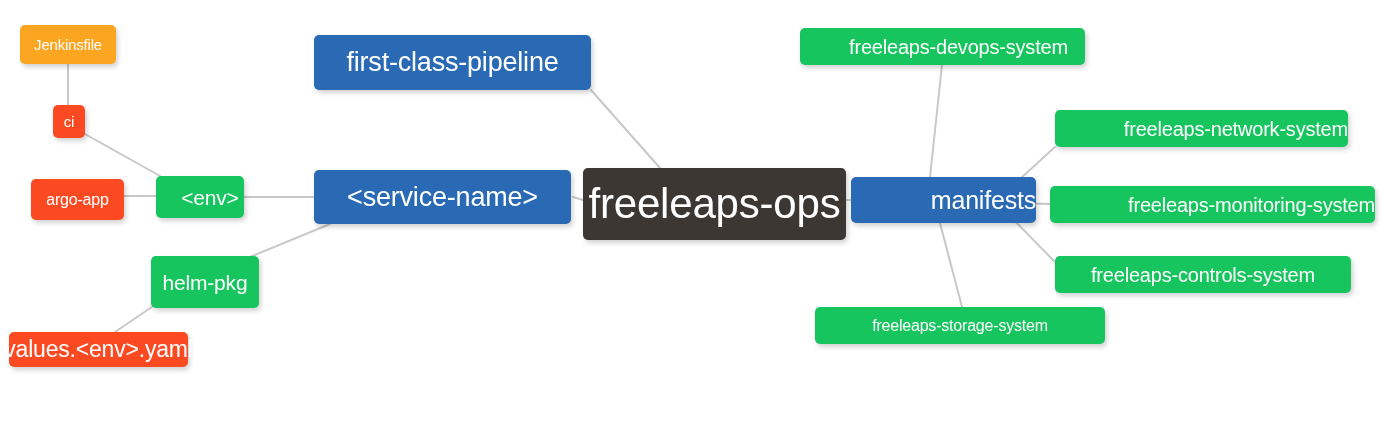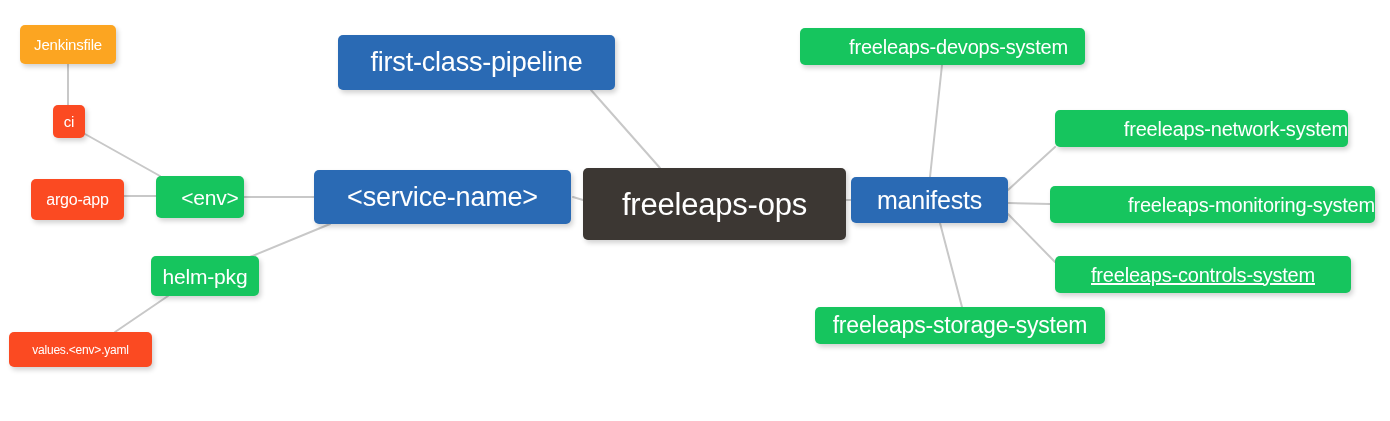--- a/index.html
+++ b/index.html
@@ -58,59 +58,59 @@
       <line x1="245" y1="259" x2="330" y2="224" stroke="#c8c8c8" stroke-width="2" stroke-linecap="round"></line>
       <line x1="115" y1="332" x2="168" y2="296" stroke="#c8c8c8" stroke-width="2" stroke-linecap="round"></line>
       <line x1="846" y1="200" x2="851" y2="200" stroke="#c8c8c8" stroke-width="2" stroke-linecap="round"></line>
       <line x1="930" y1="177" x2="942" y2="65" stroke="#c8c8c8" stroke-width="2" stroke-linecap="round"></line>
       <line x1="1008" y1="190" x2="1055" y2="147" stroke="#c8c8c8" stroke-width="2" stroke-linecap="round"></line>
       <line x1="1008" y1="203" x2="1050" y2="204" stroke="#c8c8c8" stroke-width="2" stroke-linecap="round"></line>
       <line x1="1008" y1="214" x2="1055" y2="262" stroke="#c8c8c8" stroke-width="2" stroke-linecap="round"></line>
       <line x1="940" y1="223" x2="962" y2="307" stroke="#c8c8c8" stroke-width="2" stroke-linecap="round"></line>
     </svg>
   <div id="node-layer">
-      <div class="node n-root" style="left: 583px; top: 168px; width: 263px; height: 72px; font-size: 31px;">
+      <div class="node n-root" style="left: 583px; top: 168px; width: 263px; height: 72px; font-size: 42px;">
         <span>freeleaps-ops</span>
       </div>
-      <div class="node n-blue" style="left: 314px; top: 35px; width: 277px; height: 55px; font-size: 27px; margin-left: 24px;">
+      <div class="node n-blue" style="left: 314px; top: 35px; width: 277px; height: 55px; font-size: 27px;">
         <span>first-class-pipeline</span>
       </div>
       <div class="node n-blue" style="left: 314px; top: 170px; width: 257px; height: 54px; font-size: 27px;">
         <span>&lt;service-name&gt;</span>
       </div>
       <div class="node n-green" style="left: 156px; top: 176px; width: 88px; height: 42px; font-size: 21px; padding-left: 20px;">
         <span>&lt;env&gt;</span>
       </div>
       <div class="node n-red" style="left: 53px; top: 105px; width: 32px; height: 33px; font-size: 15px;">
         <span>ci</span>
       </div>
       <div class="node n-orange" style="left: 20px; top: 25px; width: 96px; height: 39px; font-size: 15px;">
         <span>Jenkinsfile</span>
       </div>
       <div class="node n-red" style="left: 31px; top: 179px; width: 93px; height: 41px; font-size: 16px;">
         <span>argo-app</span>
       </div>
-      <div class="node n-green" style="left: 151px; top: 256px; width: 108px; height: 40px; font-size: 21px;">
+      <div class="node n-green" style="left: 151px; top: 256px; width: 108px; height: 52px; font-size: 21px;">
         <span>helm-pkg</span>
       </div>
-      <div class="node n-red" style="left: 9px; top: 332px; width: 143px; height: 35px; font-size: 12px;">
+      <div class="node n-red" style="left: 9px; top: 332px; width: 179px; height: 35px; font-size: 23px;">
         <span>values.&lt;env&gt;.yaml</span>
       </div>
-      <div class="node n-blue" style="left: 851px; top: 177px; width: 157px; height: 46px; font-size: 25px;">
+      <div class="node n-blue" style="left: 851px; top: 177px; width: 185px; height: 46px; font-size: 25px; justify-content: flex-end;">
         <span>manifests</span>
       </div>
       <div class="node n-green" style="left: 800px; top: 28px; width: 285px; height: 37px; font-size: 20px; padding-left: 32px;">
         <span>freeleaps-devops-system</span>
       </div>
       <div class="node n-green" style="left: 1055px; top: 110px; width: 293px; height: 37px; font-size: 20px; justify-content: flex-end;">
         <span>freeleaps-network-system</span>
       </div>
       <div class="node n-green" style="left: 1050px; top: 186px; width: 325px; height: 37px; font-size: 20px; justify-content: flex-end;">
         <span>freeleaps-monitoring-system</span>
       </div>
-      <div class="node n-green" style="left: 1055px; top: 256px; width: 296px; height: 37px; font-size: 20px; text-decoration: underline;">
+      <div class="node n-green" style="left: 1055px; top: 256px; width: 296px; height: 37px; font-size: 20px;">
         <span>freeleaps-controls-system</span>
       </div>
-      <div class="node n-green" style="left: 815px; top: 307px; width: 290px; height: 37px; font-size: 23px;">
+      <div class="node n-green" style="left: 815px; top: 307px; width: 290px; height: 37px; font-size: 16px;">
         <span>freeleaps-storage-system</span>
       </div>
     </div>
 </div>
 
 </body></html>

